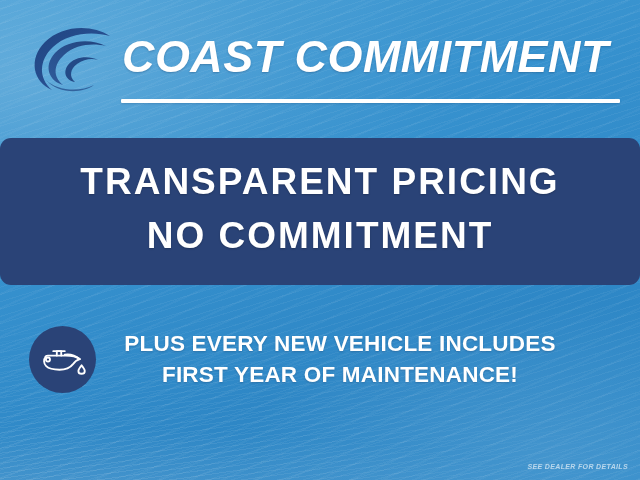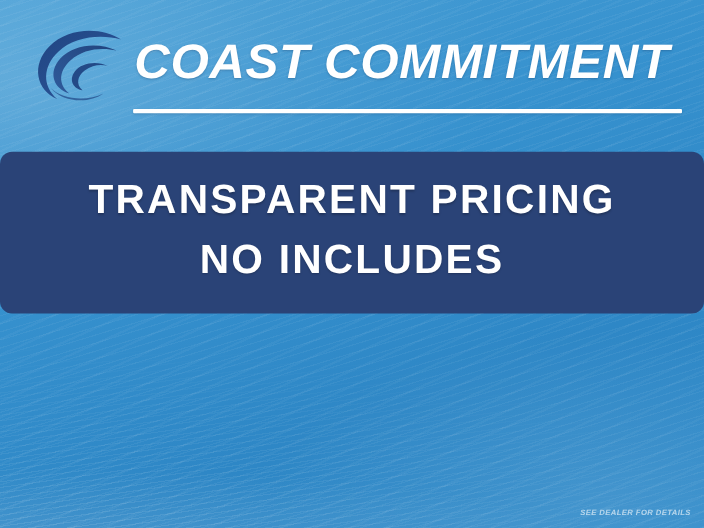--- a/index.html
+++ b/index.html
@@ -200,19 +200,47 @@
       </svg>
     </div>
 
     <div id="brand-title">COAST COMMITMENT</div>
 
     <div id="header-rule"></div>
   </div>
 
   <div id="headline-band">
     <div id="headline-line-1" class="headline">TRANSPARENT PRICING</div>
-    <div id="headline-line-2" class="headline">NO INCLUDES</div>
+    <div id="headline-line-2" class="headline">NO COMMITMENT</div>
   </div>
 
+  <div id="promo-row">
+
+    <div id="promo-icon-badge">
+      <svg viewBox="0 0 52 40" width="46" height="36" aria-hidden="true">
+        <g fill="none" stroke="#ffffff" stroke-width="2.1" stroke-linecap="round" stroke-linejoin="round">
+
+          <path d="M28 14 C34 13 40 15 45 19"></path>
+
+          <path d="M6 17 C4 19 4 24 7 27 C10 30 16 31 22 31 C29 31 34 29 37 25
+                   C39 22 41 20 45 19 L45 19 C41 16 35 15 29 15 L9 15
+                   C7 15 6 16 6 17 Z"></path>
+
+          <path d="M19 15 L19 10 L24 10 L24 15"></path>
+          <path d="M15 10 L28 10"></path>
+
+          <circle cx="9" cy="19.5" r="2.3"></circle>
+        </g>
+
+        <path d="M47 26 C49.4 29 50.6 30.6 50.6 32.3 C50.6 34.2 49 35.6 47 35.6
+                 C45 35.6 43.4 34.2 43.4 32.3 C43.4 30.6 44.6 29 47 26 Z" fill="none" stroke="#ffffff" stroke-width="2.1" stroke-linejoin="round"></path>
+      </svg>
+    </div>
+
+    <div id="promo-text">
+      <div>PLUS EVERY NEW VEHICLE INCLUDES</div>
+      <div>FIRST YEAR OF MAINTENANCE!</div>
+    </div>
+  </div>
 
   <div id="disclaimer">SEE DEALER FOR DETAILS</div>
 
 </div>
 
 </body></html>

